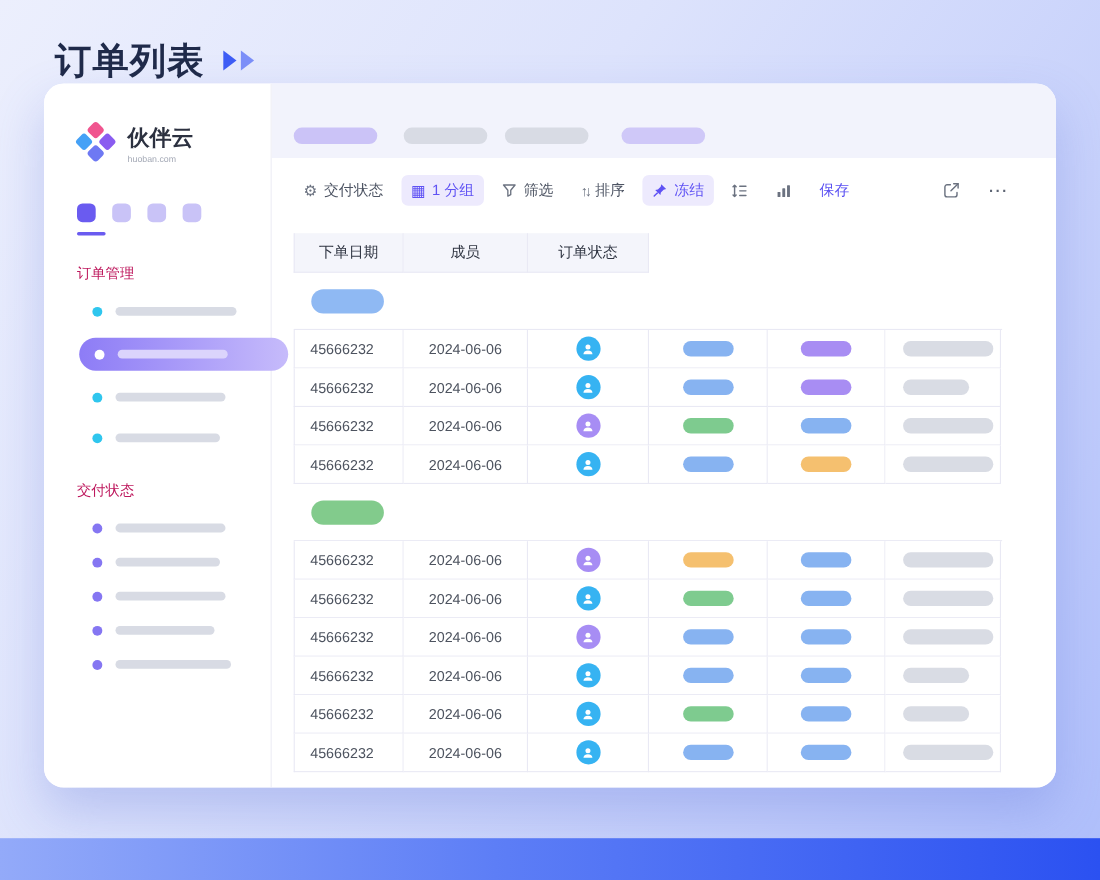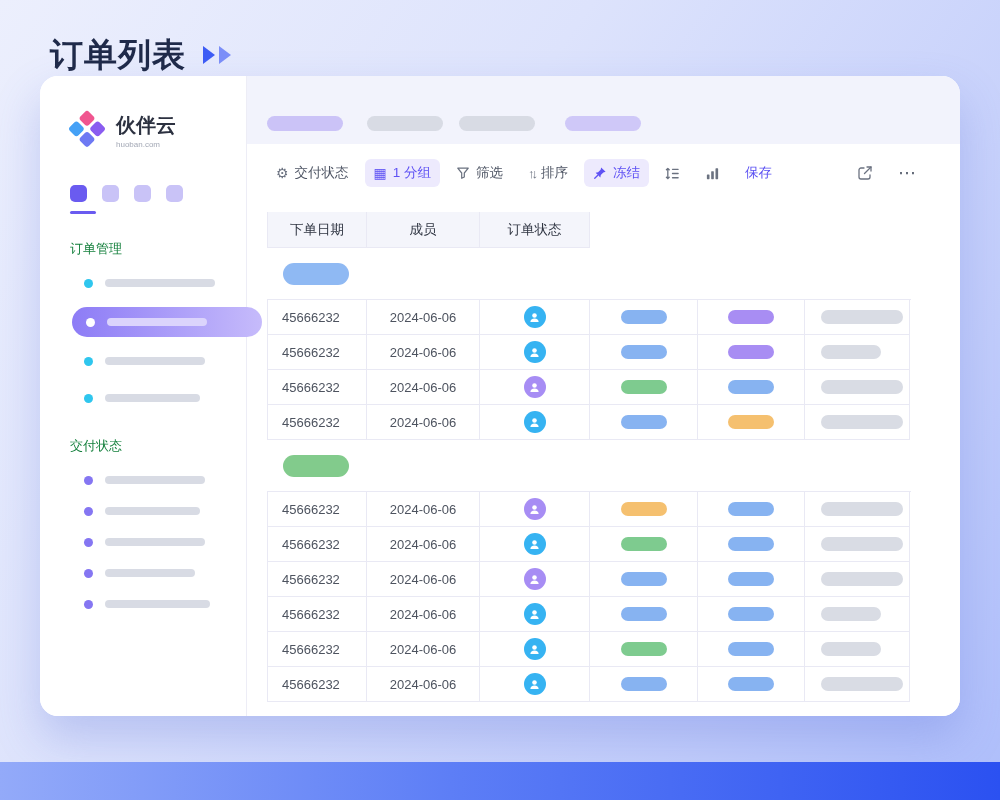--- a/index.html
+++ b/index.html
@@ -23,21 +23,21 @@
     position:relative; z-index:2; background:#fff; }
   .logo-row { display:flex; align-items:center; gap:14px; }
   .logo-mark { width:30px; height:30px; display:grid; grid-template-columns:12px 12px; grid-template-rows:12px 12px;
     gap:3px; transform:rotate(45deg); margin-left:2px; }
   .lm { width:12px; height:12px; border-radius:3px; }
   .logo-text .logo-name { font-size:20px; font-weight:bold; color:#2c3140; }
   .logo-text .logo-domain { font-size:8px; color:#a3a8b5; margin-top:1px; }
   .ws-squares { display:flex; gap:15px; margin-top:36px; }
   .ws-square { width:17px; height:17px; border-radius:5px; display:inline-block; }
   .ws-underline { width:26px; height:3px; border-radius:2px; background:#6a5bf0; margin-top:9px; }
-  .nav-section-label { font-size:13px; color:#15803d; margin:26px 0 12px; }
+  .nav-section-label { font-size:13px; color:#be185d; margin:26px 0 12px; }
   .nav-item { display:flex; align-items:center; gap:12px; height:26px; padding-left:14px; }
   .nav-dot { width:9px; height:9px; border-radius:50%; flex:0 0 9px; }
   .nav-bar { height:8px; border-radius:4px; background:#d8dbe4; }
   .nav-item.selected { background:linear-gradient(90deg,#8d7cf6,#c6bbfb); border-radius:15px; height:30px;
     margin-left:2px; margin-right:-16px; }
   .nav-item.selected .nav-bar { background:#dbd4fc; }
   
   .main { flex:1; padding:40px 0 0 20px; background:linear-gradient(180deg,#f2f3fc 0,#f2f3fc 68px,#ffffff 68px); }
   .crumb-row { display:flex; align-items:center; height:15px; }
   .crumb-pill { height:15px; border-radius:7.5px; display:inline-block; }

